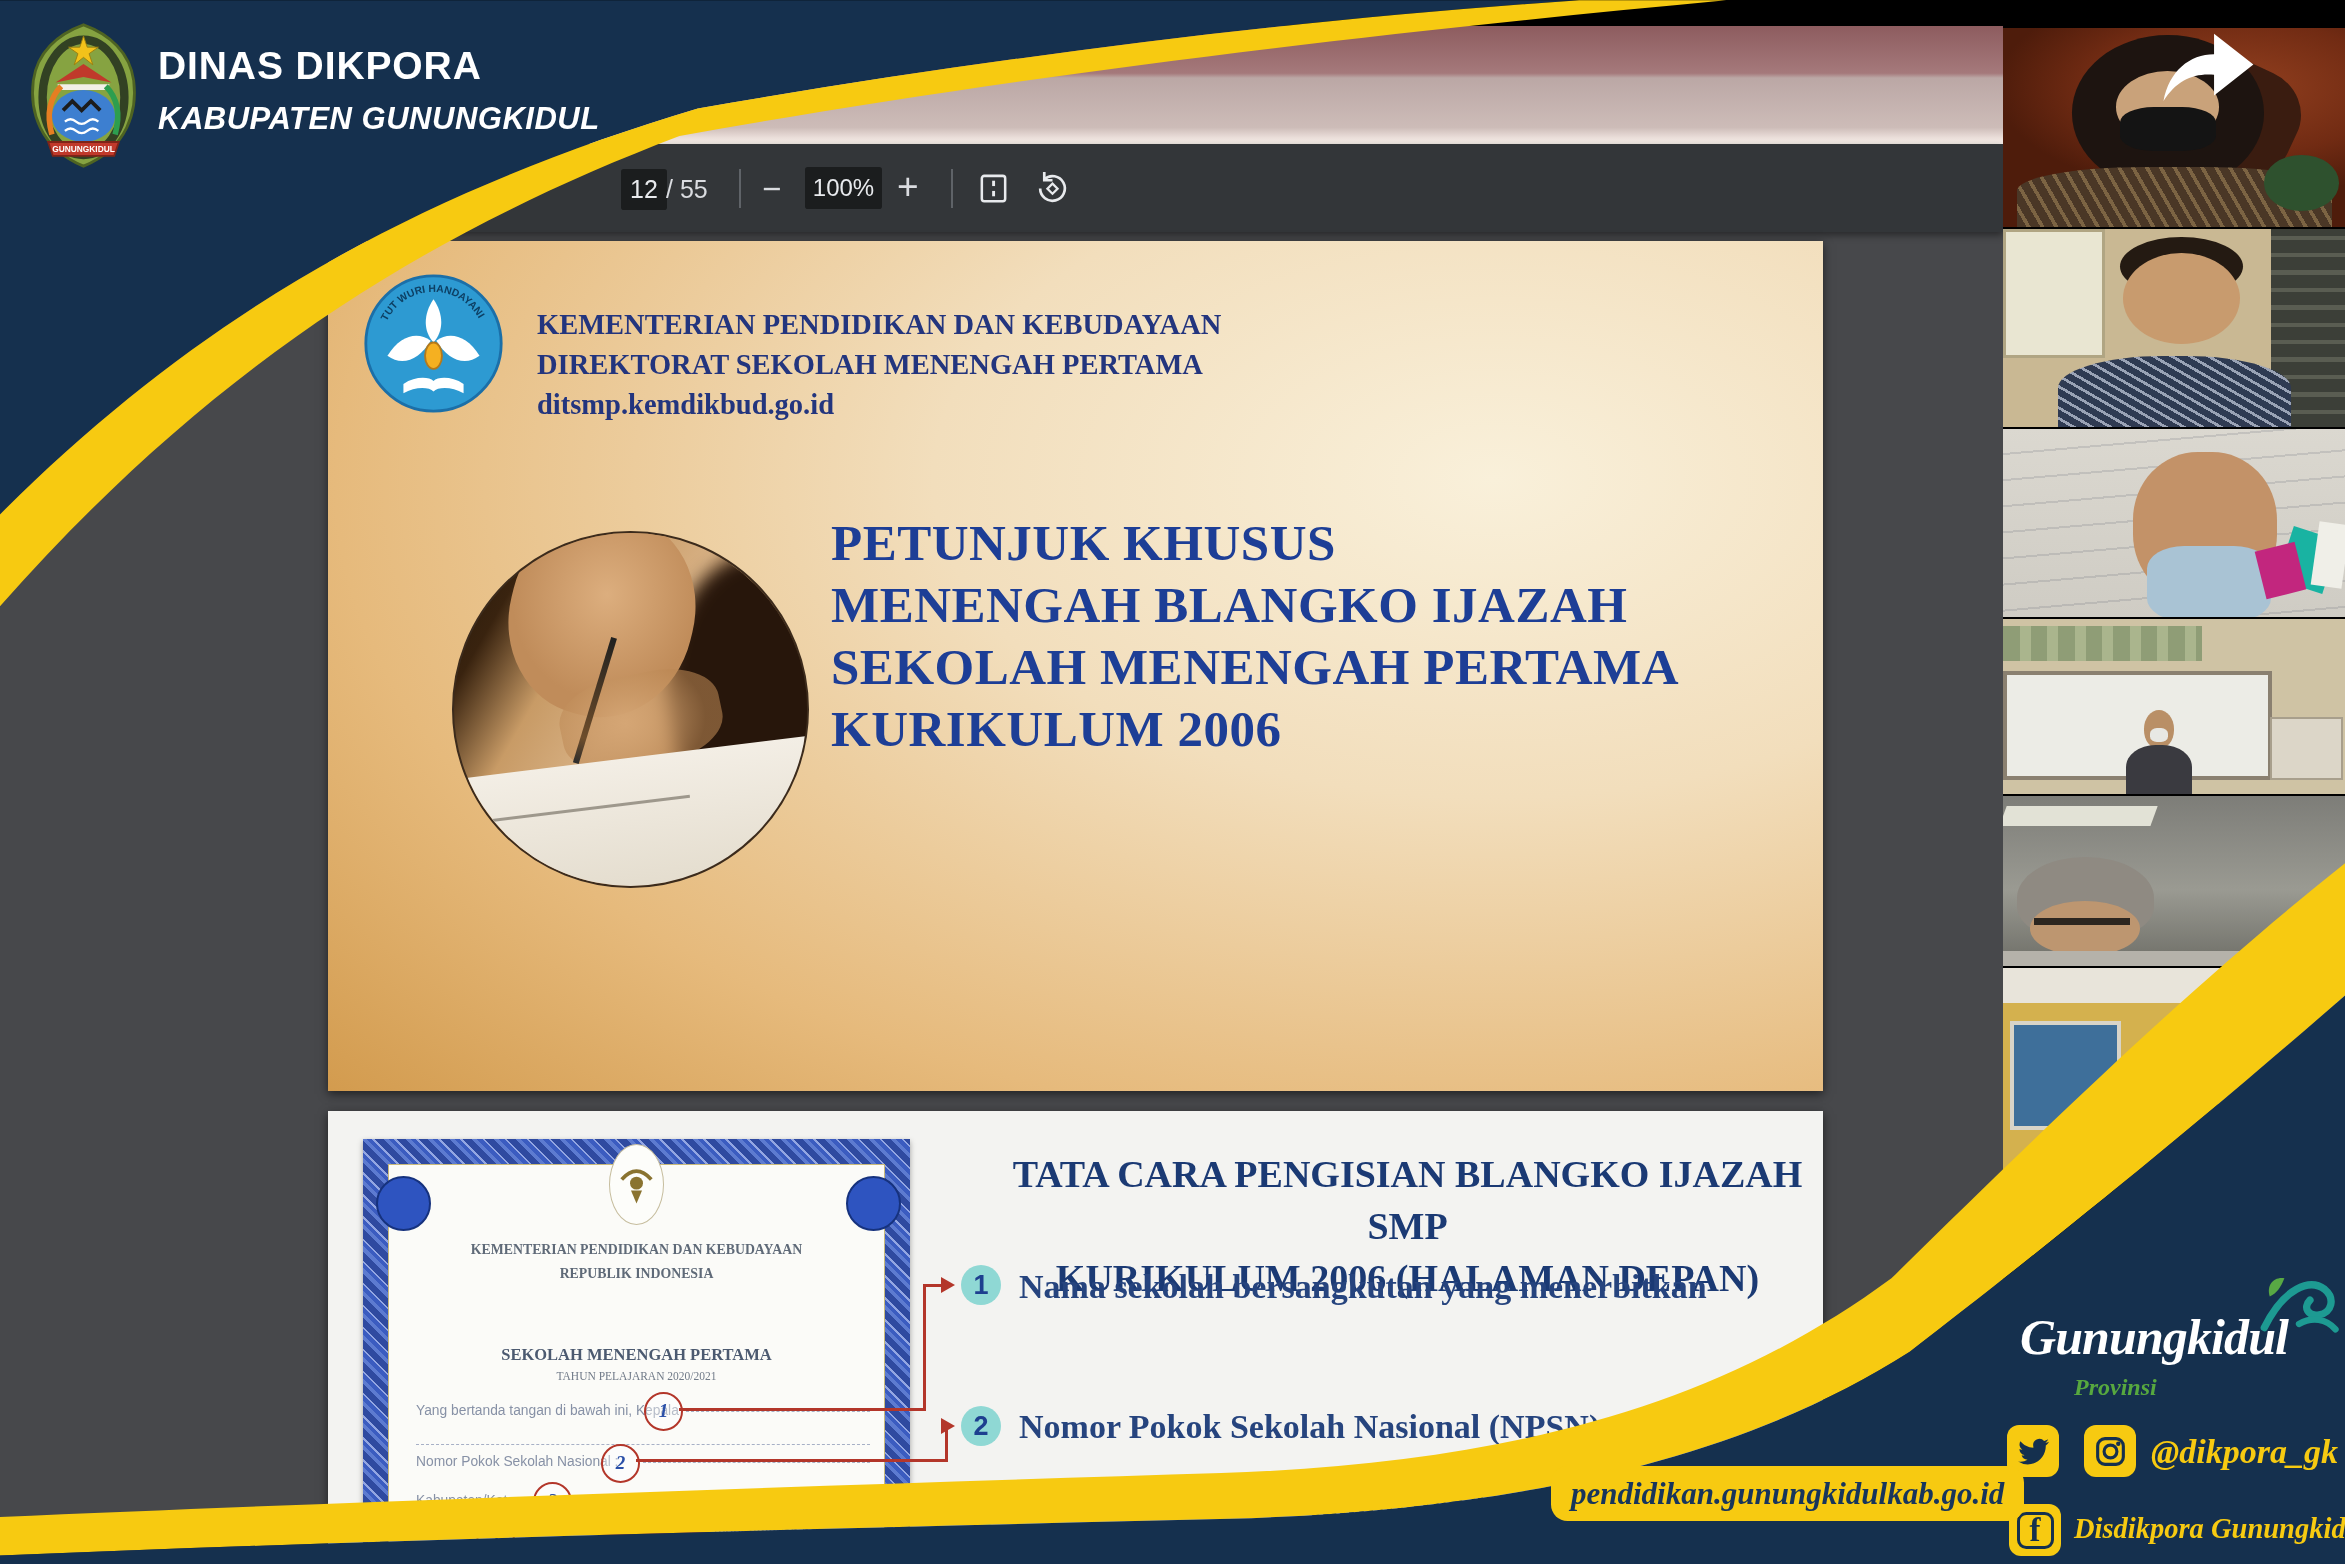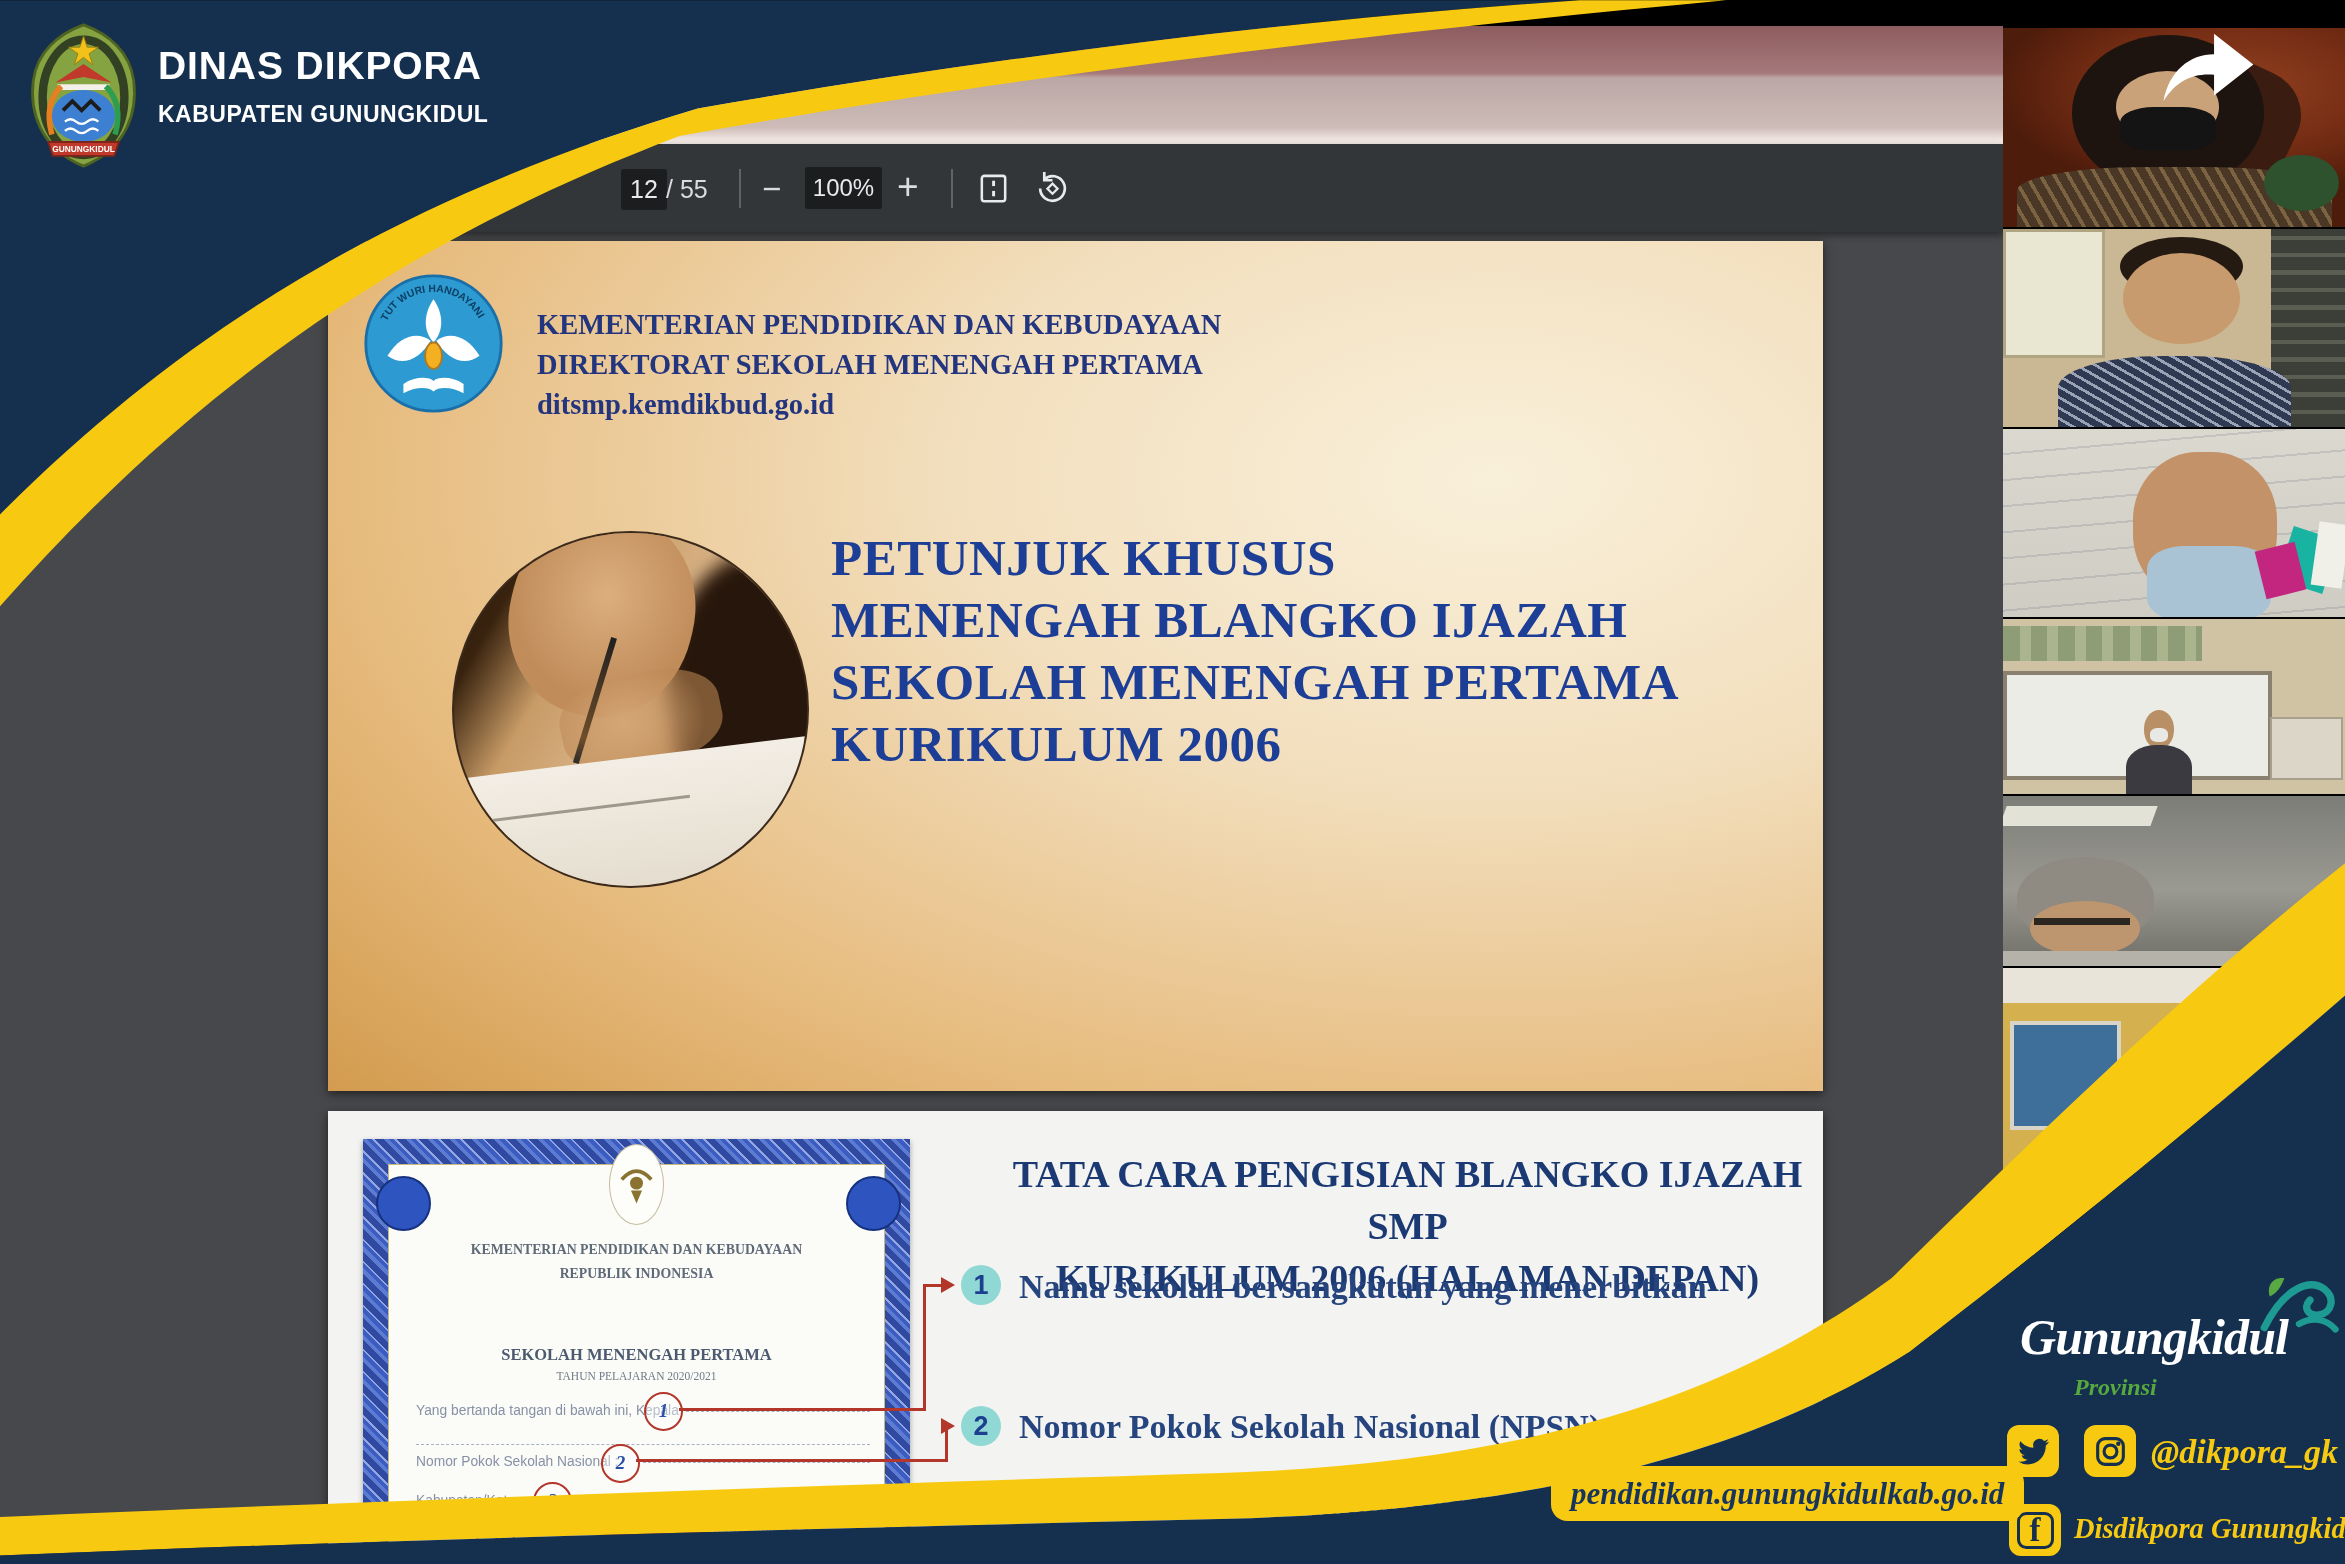--- a/index.html
+++ b/index.html
@@ -30,21 +30,21 @@
     background:radial-gradient(60% 60% at 50% 40%,#dcae7e,#c08c5a 85%);transform:rotate(14deg);}
   .ph-shadow{position:absolute;right:-12%;top:6%;width:52%;height:76%;border-radius:50%;
     background:#27160b;filter:blur(9.2px);}
   .ph-fingers{position:absolute;left:30%;top:40%;width:46%;height:26%;border-radius:40%;
     background:radial-gradient(50% 70% at 40% 50%,#d5a675,#b9855197);transform:rotate(-12deg);}
   .ph-paper{position:absolute;left:-14%;bottom:-16%;width:125%;height:52%;
     background:linear-gradient(180deg,#f3eee5,#ded6c5);transform:rotate(-7deg);}
   .ph-line{position:absolute;left:6%;top:24%;width:60%;height:2.8px;background:#8a8378;opacity:.8;}
   .ph-pencil{position:absolute;left:39%;top:29%;width:5.5px;height:37%;
     background:linear-gradient(180deg,#20201f,#6e4d2b 80%,#2c2c2c);transform:rotate(17deg);}
-  #title-block{left:503px;top:286px;color:#1d3e96;font-family:"Liberation Serif",serif;
+  #title-block{left:503px;top:271px;color:#1d3e96;font-family:"Liberation Serif",serif;
     font-weight:bold;font-size:51px;line-height:62px;letter-spacing:0.5px;}
   
   #page2{top:1085px;width:1495px;height:479px;background:#f3f3f1;}
   #s2-heading{left:657px;top:37px;width:845px;text-align:center;color:#1b3a74;
     font-family:"Liberation Serif",serif;font-weight:bold;font-size:38px;line-height:52px;}
   .s2-item{position:absolute;left:691px;color:#26447e;font-family:"Liberation Serif",serif;
     font-weight:bold;font-size:34px;line-height:57px;}
   .teal-dot{position:absolute;width:40px;height:40px;border-radius:50%;background:#8fd8d4;
     color:#1d3f8f;font-weight:bold;font-size:27px;display:flex;align-items:center;justify-content:center;
     font-family:"Liberation Sans",sans-serif;}
@@ -67,21 +67,21 @@
     display:flex;align-items:center;justify-content:center;background:rgba(255,255,255,.4);}
   .cert-dash{position:absolute;border-top:1.8px dashed #a7b0c6;}
   
   #strip{position:absolute;left:2003px;top:0;width:343px;height:1565px;background:#000;}
   .tile{position:absolute;left:0;width:343px;overflow:hidden;border-bottom:1.8px solid #000;cursor:pointer;}
   .blob{position:absolute;border-radius:50%;}
   
   #frame-svg{position:absolute;left:0;top:0;z-index:30;pointer-events:none;}
   #share-arrow{position:absolute;left:2156px;top:27.5px;width:103px;height:75px;z-index:15;cursor:pointer;}
   #brand-title{left:158px;top:44px;color:#fff;font-weight:bold;font-size:39px;letter-spacing:0.9px;z-index:40;}
-  #brand-sub{left:158px;top:101px;color:#fff;font-weight:bold;font-size:23px;letter-spacing:0.5px;z-index:40;}
+  #brand-sub{left:158px;top:101px;color:#fff;font-weight:bold;font-size:31px;letter-spacing:0.5px;z-index:40;font-style:italic;}
   #crest{left:24px;top:20px;width:119px;height:151px;z-index:40;}
   #gk-script{left:2020px;top:1308px;width:303px;color:#fff;font-family:"Liberation Serif",serif;
     font-style:italic;font-weight:bold;font-size:50px;z-index:40;letter-spacing:-0.9px;}
   #gk-sub{left:2074px;top:1374px;color:#57a83f;font-family:"Liberation Serif",serif;
     font-style:italic;font-weight:bold;font-size:24px;z-index:40;}
   #gk-flourish{left:2257px;top:1269px;width:84px;height:66px;z-index:40;}
   .social-sq{position:absolute;width:52px;height:52px;background:#f7ca11;border-radius:12px;
     display:flex;align-items:center;justify-content:center;z-index:40;cursor:pointer;}
   .social-txt{position:absolute;color:#f7ca11;font-family:"Liberation Serif",serif;
     font-style:italic;font-weight:bold;z-index:40;white-space:nowrap;}

